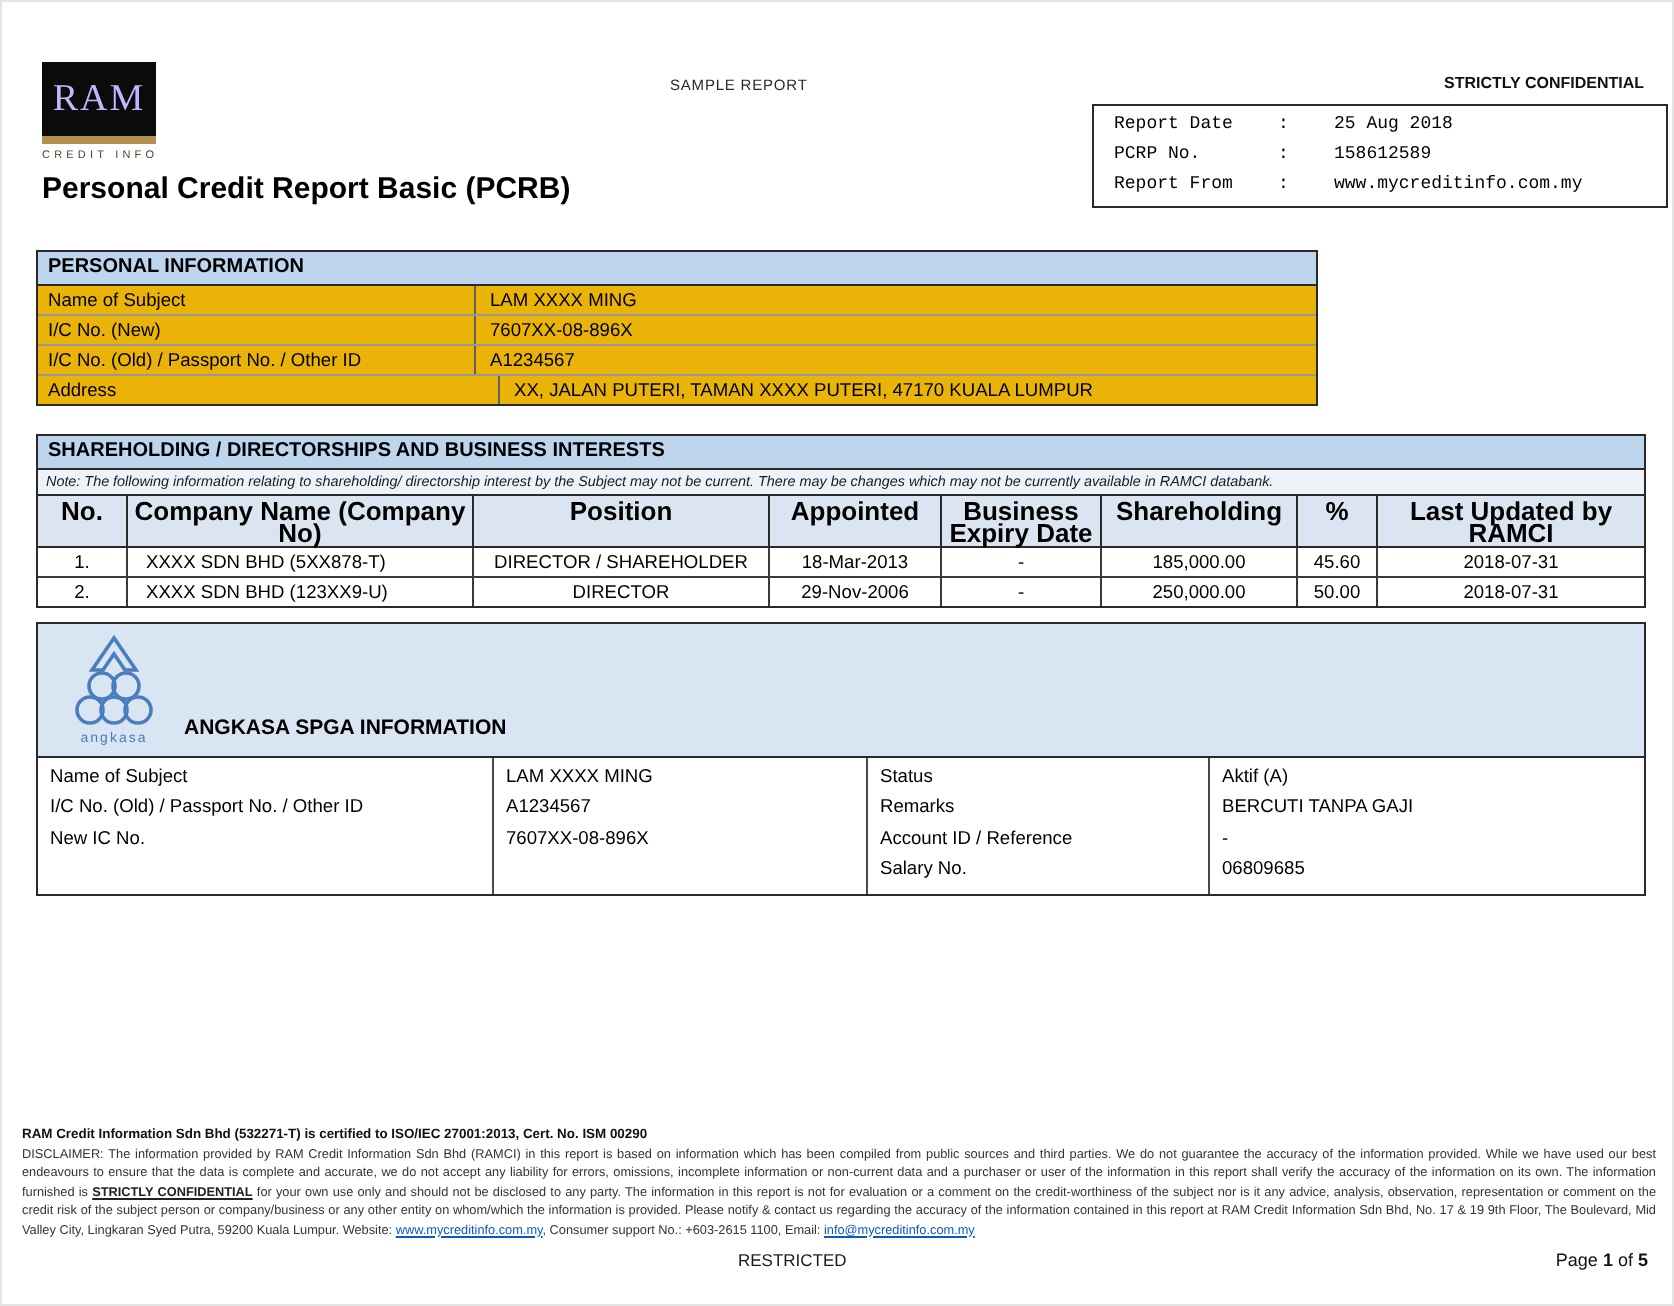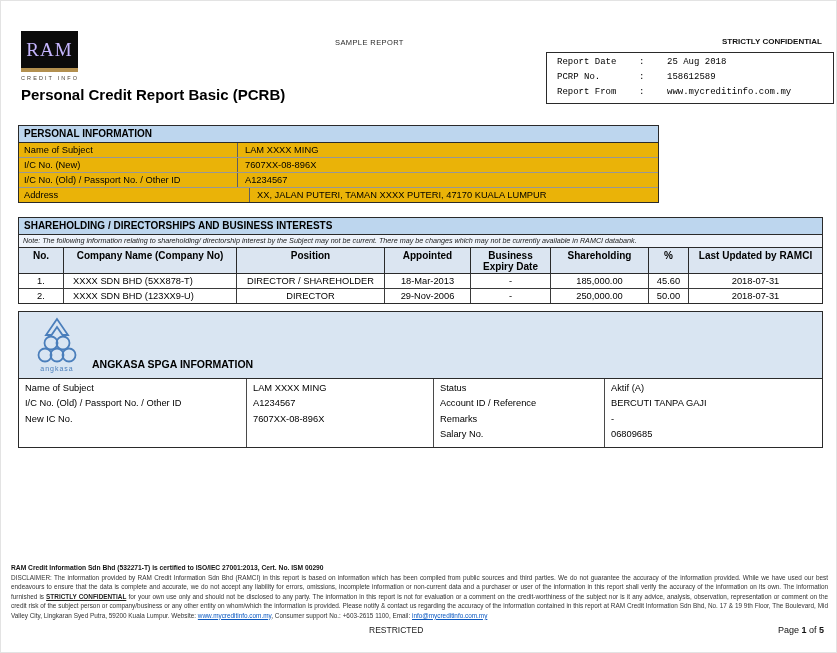--- a/index.html
+++ b/index.html
@@ -39,21 +39,21 @@
   .p-row { display:grid; grid-template-columns:218px 1fr; border-bottom:1px solid #979797; font-size:9.3px; line-height:14px; }
   .p-row:last-child { border-bottom:none;gap:12px; }
   .p-row .cell { padding:0 5px; }
   .p-row .cell.value { border-left:1px solid #5f5f5f; padding-left:7px; }
 
   
   .share { position:absolute; left:17px; top:216px; width:805px; border:1px solid #2a2a2a; background:#fff; }
   .share-note { background:#eef3fa; font-size:7.2px; font-style:italic; padding:1px 4px; border-bottom:1px solid #2a2a2a; line-height:10px; color:#1a1a1a; }
   .share-grid { display:grid; grid-template-columns:45px 173px 148px 86px 80px 98px 40px 1fr; }
   .share-grid .hc {
-    background:#dbe5f1; font-weight:bold; font-size:10px; text-align:center;
+    background:#dbe5f1; font-weight:bold; font-size:13px; text-align:center;
     padding:2px 3px 1px 3px; border-right:1px solid #2a2a2a; border-bottom:1px solid #2a2a2a; line-height:11px; min-height:26px;
   }
   .share-grid .hc:nth-child(8) { border-right:none; }
   .share-grid .dc {
     font-size:9.3px; text-align:center; padding:1px 3px; line-height:12px;
     border-right:1px solid #3a3a3a; border-bottom:1px solid #3a3a3a; background:#fff;
   }
   .share-grid .dc.left { text-align:left; padding-left:9px; }
   .share-grid .dc.r2 { border-bottom:none; }
   .share-grid .dc:nth-child(8n) { border-right:none; }
@@ -186,22 +186,22 @@
         <div>I/C No. (Old) / Passport No. / Other ID</div>
         <div>New IC No.</div>
       </div>
       <div class="ang-cell">
         <div>LAM XXXX MING</div>
         <div>A1234567</div>
         <div>7607XX-08-896X</div>
       </div>
       <div class="ang-cell">
         <div>Status</div>
+        <div>Remarks</div>
         <div>Account ID / Reference</div>
-        <div>Remarks</div>
         <div>Salary No.</div>
       </div>
       <div class="ang-cell">
         <div>Aktif (A)</div>
         <div>BERCUTI TANPA GAJI</div>
         <div>-</div>
         <div>06809685</div>
       </div>
     </div>
   </div>

